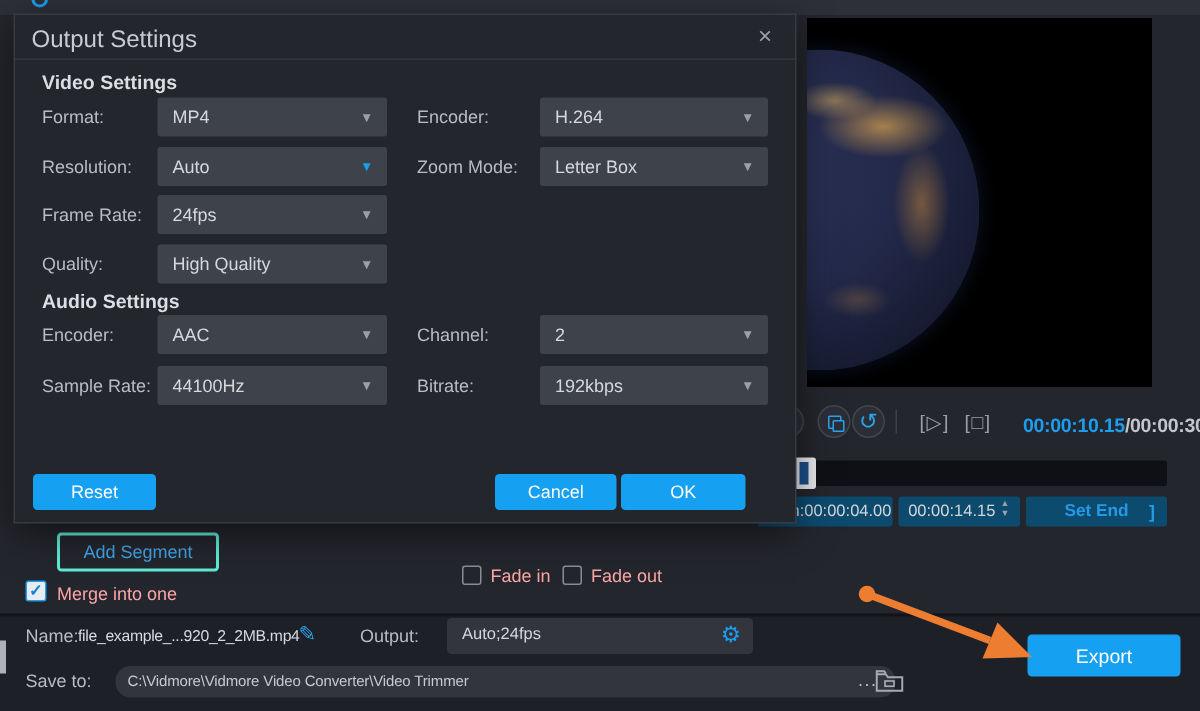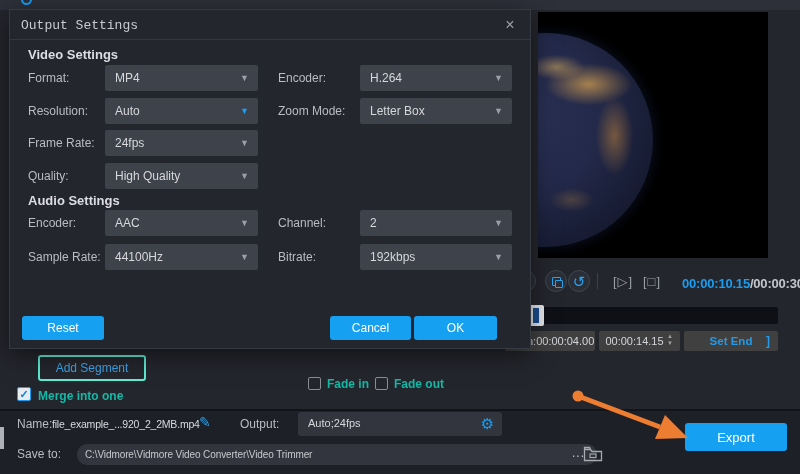--- a/index.html
+++ b/index.html
@@ -41,51 +41,51 @@
   .timecode .cur { color:#1b9df0; }
   .timecode .tot { color:#c3c6cb; }
 
   
   .timeline { left:528px; top:307px; width:250px; height:17px; background:#0e1015; border-radius:2px; }
   .tl-handle { left:527px; top:305px; width:17px; height:21px; background:#e8e9ec; border-radius:2px;
     display:flex; align-items:center; justify-content:center; }
   .tl-handle-inner { width:6px; height:15px; background:#1c4f8f; }
 
   
-  .tfield { top:331px; height:20px; background:#404040; border-radius:2px; font-size:11px; color:#d2d4d8;
+  .tfield { top:331px; height:20px; background:#0c4a6e; border-radius:2px; font-size:11px; color:#d2d4d8;
     display:flex; align-items:center; }
   .spinner { position:absolute; right:7px; top:2px; display:flex; flex-direction:column; color:#9ba0a6; font-size:6px; line-height:7px; }
   .setend-txt { color:#2699e6; font-weight:bold; font-size:11.5px; }
   .setend-br { color:#2699e6; font-weight:bold; font-size:12px; }
 
   
   .chk { width:13px; height:13px; border:1px solid #8a8d93; border-radius:2px; background:transparent; }
   .chk-checked { width:14px; height:14px; border:1px solid #1b9df0; border-radius:2px; background:#e8ecf0;
     display:flex; align-items:center; justify-content:center; color:#1583d6; font-size:11px; font-weight:bold; line-height:11px; }
-  .chk-label { font-size:12px; color:#14b8a6;font-weight:bold; }
+  .chk-label { font-size:12px; color:#fca5a5; }
 
   
   .btn-outline { height:26px; border:2px solid #5eead4; border-radius:3px; color:#3fa3e6; font-size:12px;
     display:flex; align-items:center; justify-content:center; background:transparent; }
 
   
   .bottombar { left:0; top:409px; width:800px; height:65px; background:#1e2027; border-top:2px solid #121419; }
   .bb-label { font-size:12px; color:#b9bcc2; }
   .bb-value { font-size:10.5px; letter-spacing:-0.2px; color:#d8dade; }
   .field { background:#32353d; border-radius:3px;margin-left:20px; }
   .pencil-ico { color:#2aa3ec; font-size:14px; }
   .gear-ico { color:#1b9df0; font-size:15px; line-height:15px; }
   .btn-primary { background:#16a0f2; border-radius:3px; color:#fff; display:flex; align-items:center; justify-content:center; }
   .dots { color:#c0c3c8; font-size:12px; letter-spacing:1px; }
 
   
   .dialog { left:10px; top:10px; width:520px; height:338px; background:#24262e; z-index:10;
     box-shadow:0 0 0 1px #363a43, 0 6px 24px rgba(0,0,0,.55); }
   .dlg-header { position:absolute; left:0; top:0; width:100%; height:30px; border-bottom:1px solid #34373f; }
-  .dlg-title { position:absolute; left:11px; top:8px; font-size:13px; color:#c9cbd0;font-family:Liberation Mono, monospace; }
+  .dlg-title { position:absolute; left:11px; top:8px; font-size:16px; color:#c9cbd0; }
   .dlg-close { position:absolute; right:10px; top:5px; width:20px; height:20px; color:#9ba0a6; font-size:16px;
     display:flex; align-items:center; justify-content:center; }
   .section-h { position:absolute; font-size:13px; font-weight:bold; color:#dcdee2; }
   .lbl { position:absolute; font-size:12px; color:#b9bcc2; }
   .dd { position:absolute; height:26px; background:#3e424b; border-radius:2px; }
   .dd-val { position:absolute; left:10px; top:6px; font-size:12px; color:#d6d8db; }
   .dd-arr { position:absolute; right:9px; top:8px; font-size:9px; color:#9aa0a7; }
   .dd.active .dd-arr { color:#1b9df0; }
   .dlg-btn { position:absolute; height:24px; font-size:12px; }
 

